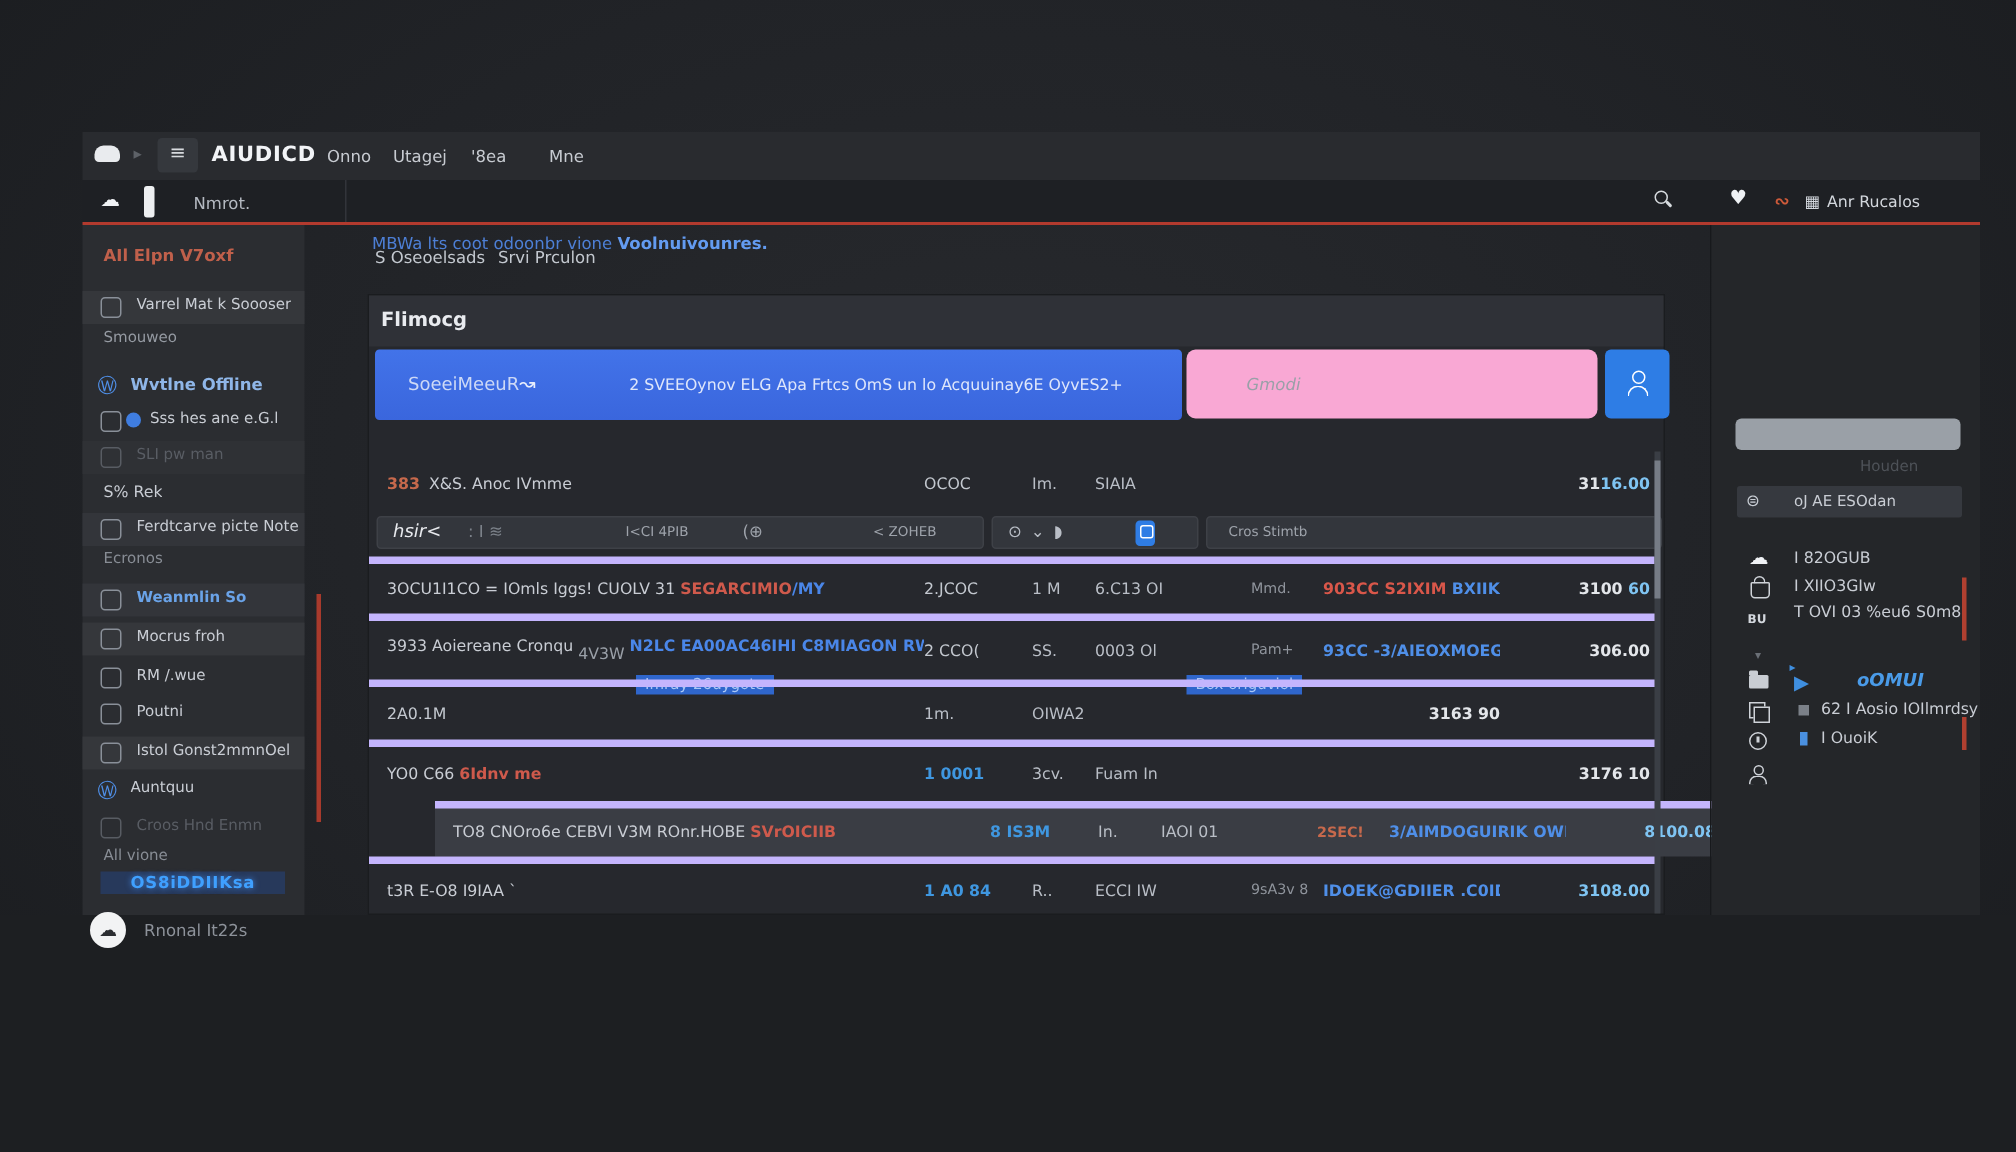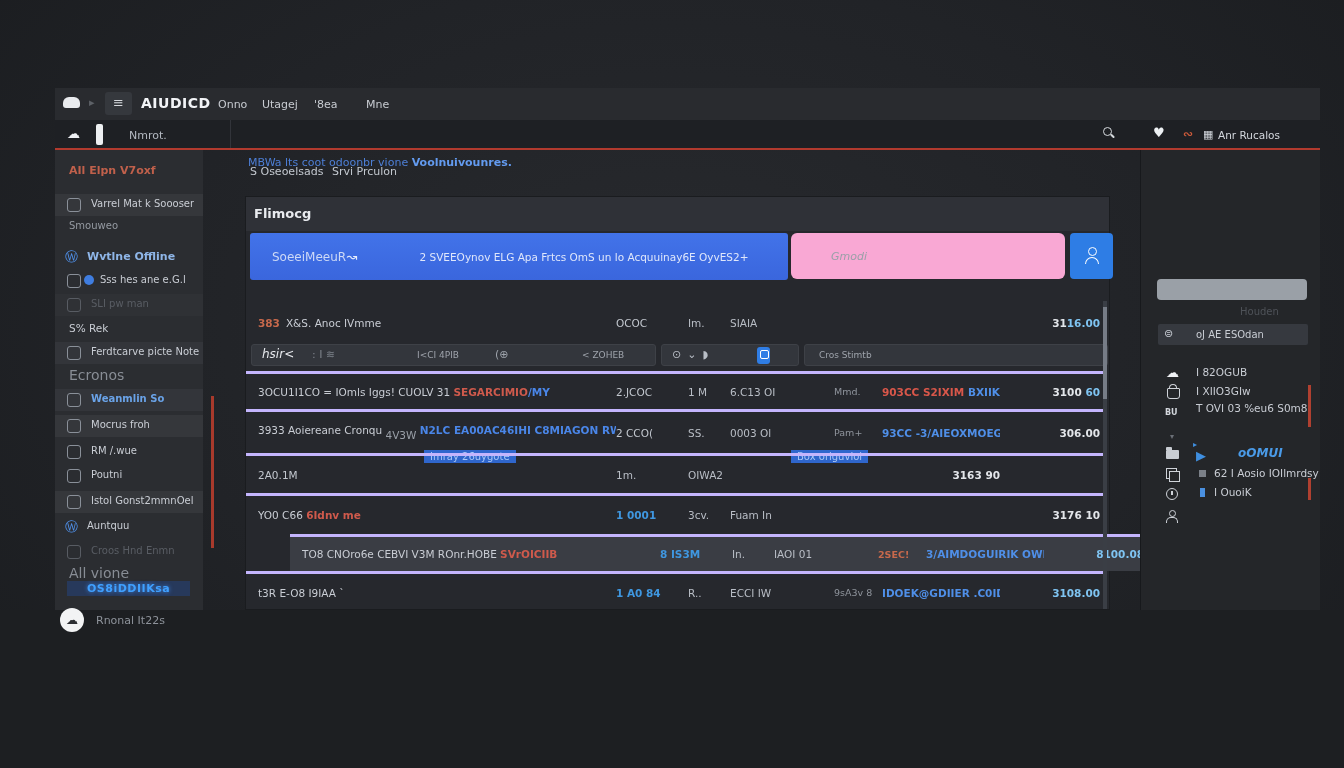--- a/index.html
+++ b/index.html
@@ -28,21 +28,21 @@
   .mag{left:1048px;top:7px;width:12px;height:13px;}
   .mag::before{content:"";position:absolute;width:7px;height:7px;border:1.5px solid #d6dade;border-radius:50%;}
   .mag::after{content:"";position:absolute;left:7px;top:8px;width:5px;height:2px;background:#d6dade;transform:rotate(45deg);border-radius:1px;}
   #heartIc{left:1098px;top:5px;color:#eef1f4;font-size:13px;}
   #linkIc{left:1128px;top:7px;color:#cc5a3a;font-size:12px;font-weight:bold;}
   #gridIc{left:1148px;top:8px;color:#d3d7dd;font-size:11px;}
   #appsBtn{left:1163px;top:9px;color:#d3d7dd;font-size:10.5px;}
 
   
   #sidebar{left:55px;top:150px;width:148px;height:460px;background:#2b2d31;}
-  .sideSec{left:14px;color:#888d95;font-size:14px;}
+  .sideSec{left:14px;color:#888d95;font-size:10px;}
   #sideSec1{top:14px;color:#c0604b;font-weight:bold;font-size:11px;}
   .srow{left:0;width:148px;height:22px;text-align:center;}
   .srow .sq{position:absolute;left:12px;top:4px;width:12px;height:12px;border:1.4px solid #8a9099;border-radius:3px;}
   .srow .lbl{position:absolute;left:36px;top:4px;color:#c9cdd4;font-size:10px;white-space:nowrap;overflow:hidden;max-width:108px;}
   .boxed{background:#35373b;}
   .dim .sq{border-color:#585c63;}
   .dim .lbl{color:#595d64;}
   .wIc{position:absolute;left:10px;top:2px;color:#4f8fe8;font-size:13px;}
   .blueLbl{color:#6aa3e8 !important;font-weight:bold;}
   .dotBlue{position:absolute;left:29px;top:5px;width:10px;height:10px;border-radius:50%;background:#3f7de0;}
@@ -65,21 +65,21 @@
     padding-left:40px;font-size:11px;font-style:italic;color:#4a4e54;box-sizing:border-box;font-family:"DejaVu Sans",sans-serif;}
   #grnInput::placeholder{color:#9aa0a8;}
   #goBtn{left:824px;top:36px;width:43px;height:46px;background:#2e7de5;border-radius:4px;}
   .person{position:absolute;left:14px;top:14px;width:16px;height:17px;}
   .person::before{content:"";position:absolute;left:4px;top:0;width:7px;height:7px;border:1.7px solid #fff;border-radius:50%;}
   .person::after{content:"";position:absolute;left:1px;top:10px;width:12px;height:6px;border:1.7px solid #fff;border-bottom:none;border-radius:7px 7px 0 0;}
 
   
   .trow{position:absolute;left:0;width:860px;display:grid;
     grid-template-columns:358px 72px 42px 104px 48px 1fr 100px;
-    align-items:center;border-top:3px solid #c4b5fd;padding:0 6px 0 12px;box-sizing:border-box;}
+    align-items:center;border-top:5px solid #c4b5fd;padding:0 6px 0 12px;box-sizing:border-box;}
   .trow span{font-size:10.5px;white-space:nowrap;overflow:hidden;}
   .cName{color:#c9cdd4;}
   .cNum{color:#c7694c;font-weight:bold;margin-right:6px;}
   .cNameRed{color:#cf5a4c;font-weight:bold;}
   .cNameBlue{color:#4a86e8;font-weight:bold;}
   .subnote{font-size:7px;color:#9aa0a8;vertical-align:-5px;}
   .cQty{color:#c3c8cf;}
   .qtyBlue{color:#3f97e0 !important;font-weight:bold;}
   .cC2{color:#b9bec6;}
   .cLbl{color:#8f949c;font-size:9.5px !important;}

